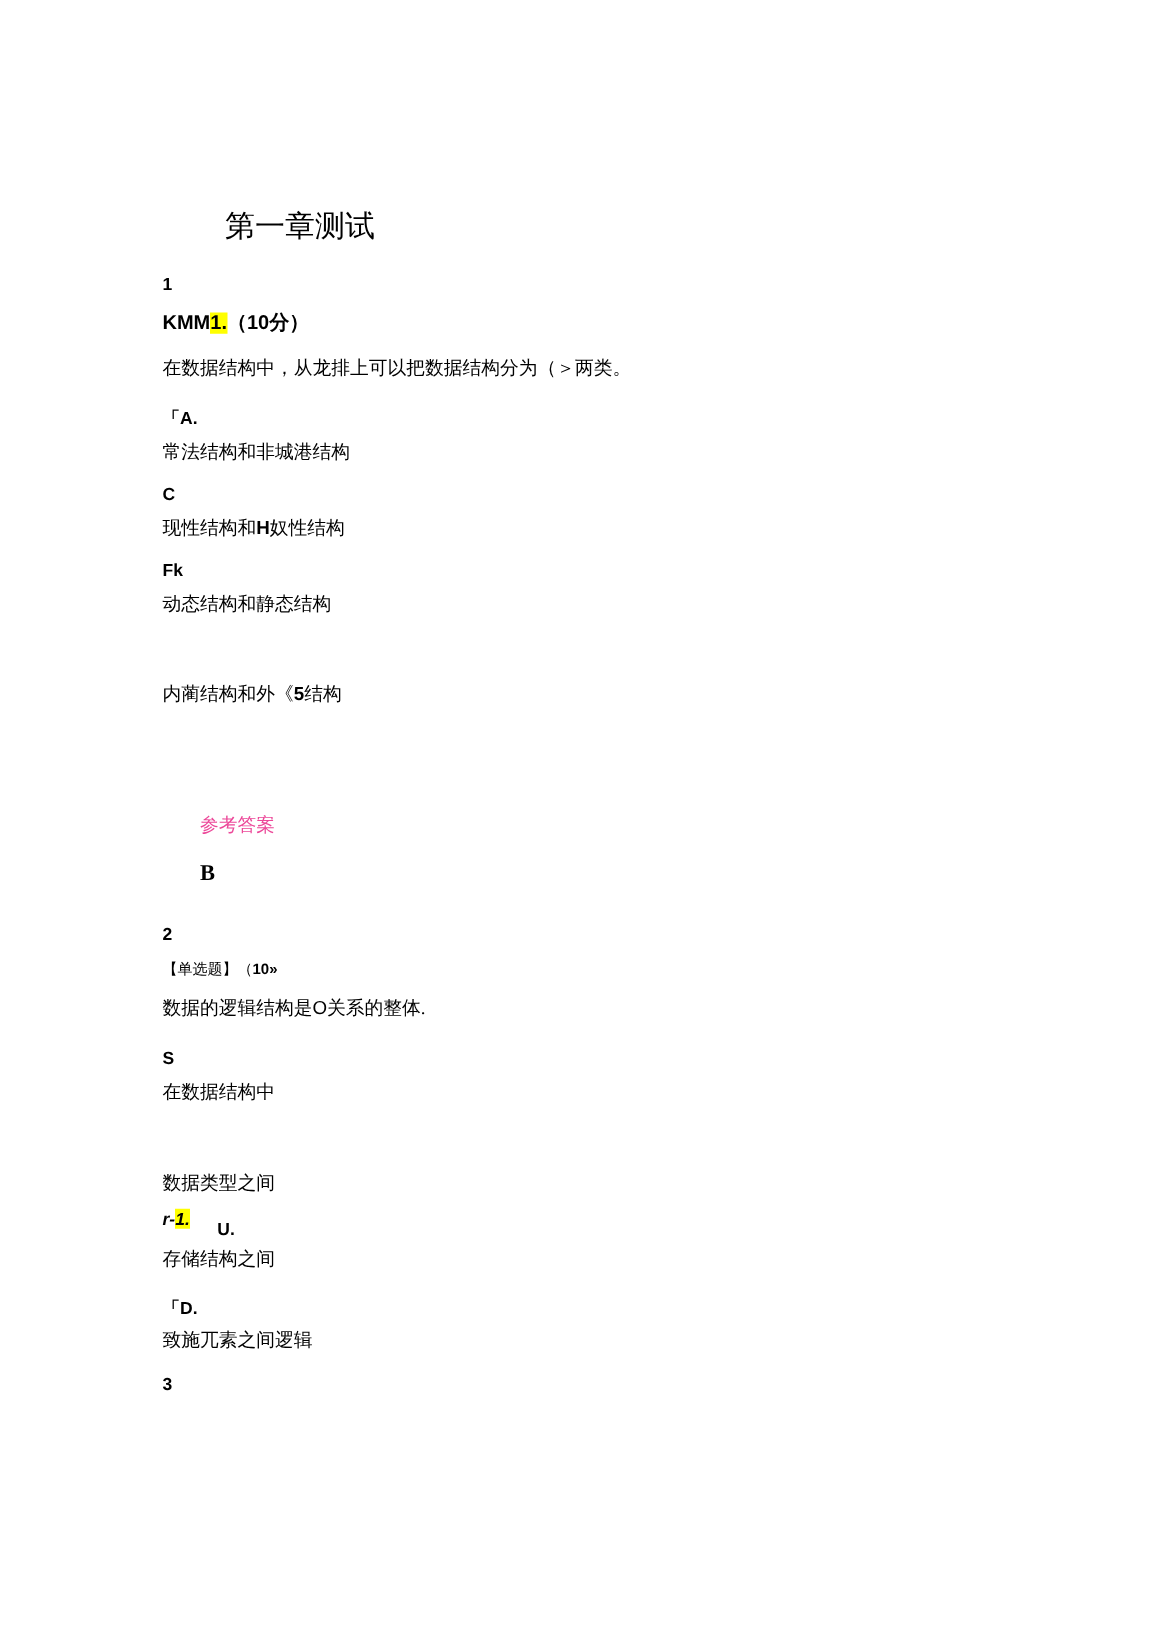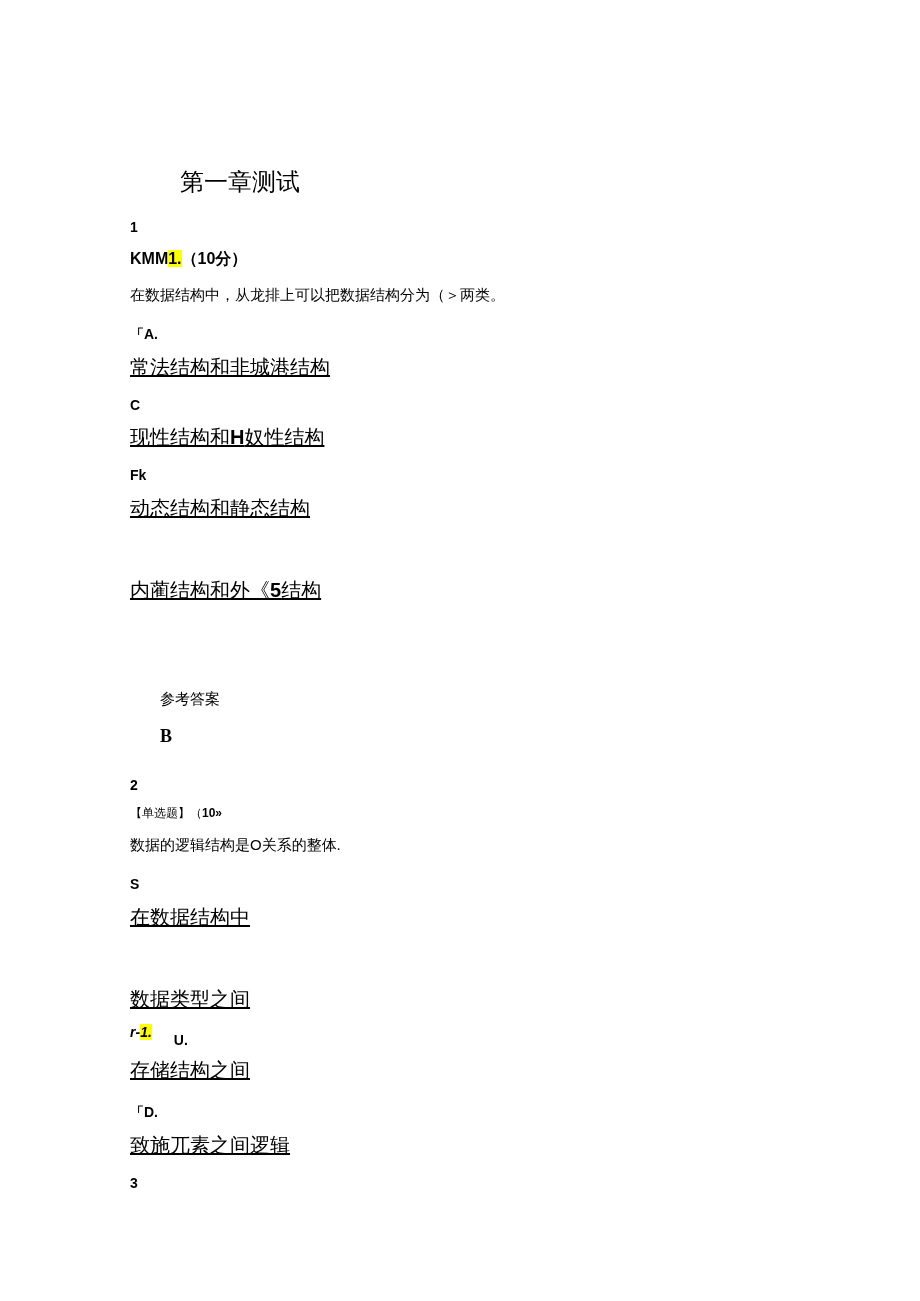--- a/index.html
+++ b/index.html
@@ -44,32 +44,31 @@
       margin-bottom: 12px;
     }
     .option-label {
       font-family: Arial, sans-serif;
       font-weight: bold;
       font-size: 14px;
       margin-top: 6px;
     }
     .option-text {
       font-family: "SimSun", "宋体", serif;
-      font-size: 20px;
+      font-size: 15px;
       margin-bottom: 6px;
-      text-decoration: underline;
     }
     .bold-cn {
       font-weight: bold;
     }
     .gap {
       height: 38px;
     }
     .answer-label {
-      color: #000000;
+      color: #ec4899;
       font-size: 15px;
       margin-left: 30px;
       margin-top: 10px;
       margin-bottom: 6px;
     }
     .answer-value {
       font-family: "Times New Roman", serif;
       font-weight: bold;
       font-size: 18px;
       margin-left: 30px;

